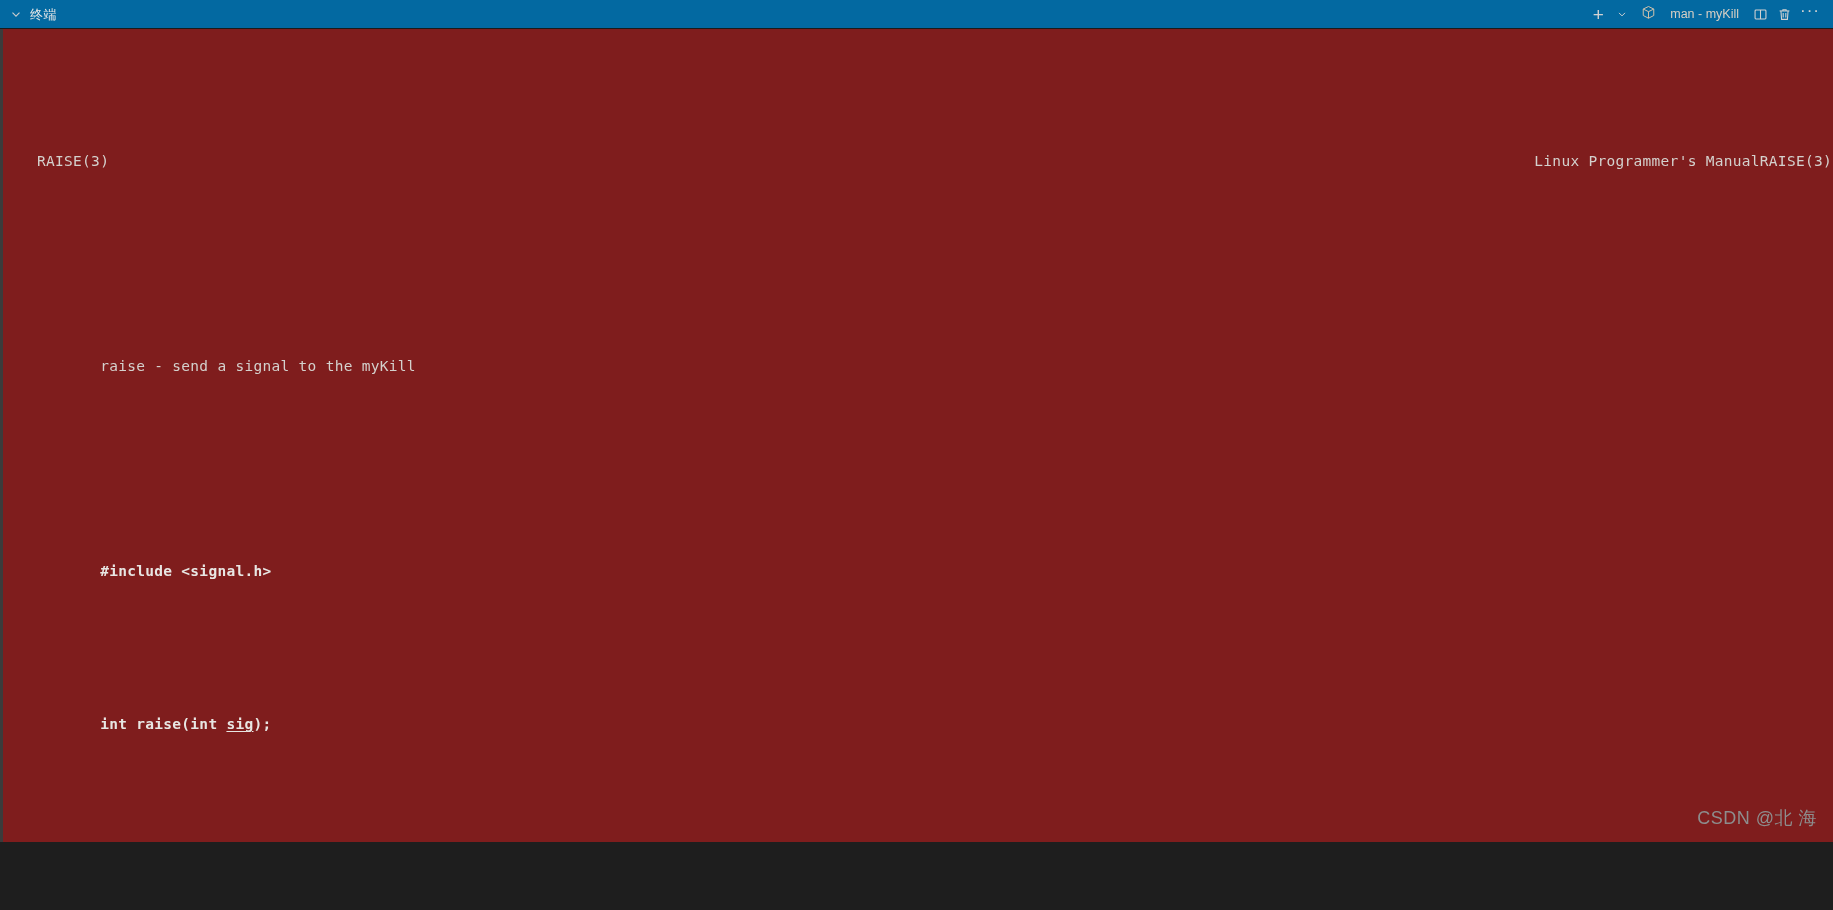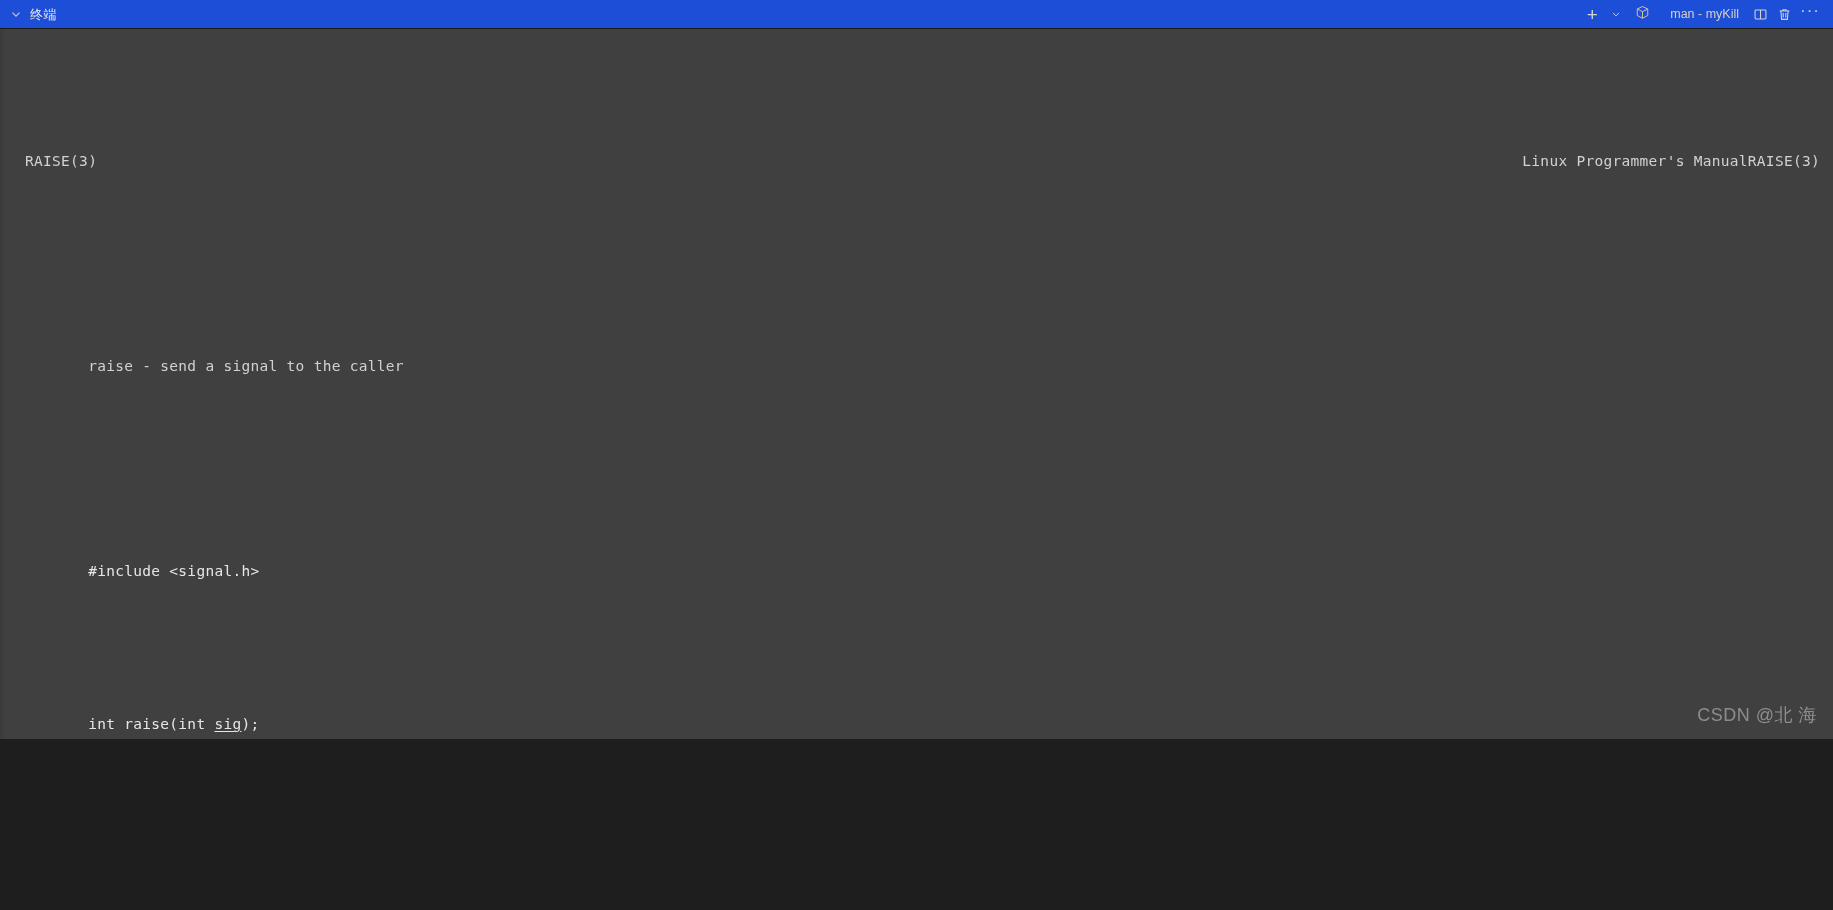--- a/index.html
+++ b/index.html
@@ -7,21 +7,21 @@
     margin: 0; padding: 0;
     width: 1833px; height: 910px;
     overflow: hidden;
     background: #1e1e1e;
     font-family: "DejaVu Sans Mono", monospace;
   }
 
   
   #titlebar {
     height: 29px;
-    background: #1d4ed8;
+    background: #0369a1;
     display: flex;
     align-items: center;
     justify-content: space-between;
     padding: 0 10px 0 8px;
     border-bottom: 1px solid #1b1b1b;
     user-select: none;
   }
   #titlebar-left {
     display: flex;
     align-items: center;
@@ -55,21 +55,21 @@
     justify-content: center;
     border-radius: 3px;
     color: #d2d2d2;
     padding: 0 3px;
   }
   .tb-plus { font-size: 19px; line-height: 1; font-family: "Liberation Sans", sans-serif; font-weight: 300; }
   .tb-split-chevron { width: 16px; }
   .terminal-tab {
     display: flex;
     align-items: center;
-    gap: 20px;
+    gap: 14px;
     padding: 0 8px 0 6px;
     height: 22px;
     border-radius: 3px;
   }
   .tab-label {
     font-family: "Liberation Sans", sans-serif;
     font-size: 12.5px;
     color: #d8cfc4;
     white-space: nowrap;
   }
@@ -78,39 +78,39 @@
     line-height: 10px;
     letter-spacing: 1px;
     font-family: "Liberation Sans", sans-serif;
     color: #d2d2d2;
     padding-bottom: 6px;
   }
 
   
   #terminal {
     position: relative;
-    height: 710px;
-    background: #404040;
+    height: 813px;
+    background: #7f1d1d;
     border-left: 3px solid #3b3b3b;
-    padding: 18px 0 0 0;
+    padding: 18px 0 0 12px;
     overflow: hidden;
   }
   #man-page {
     font-family: "DejaVu Sans Mono", monospace;
     font-size: 14.5px;
     line-height: 25.6px;
     color: #d4d1cd;
     white-space: pre;
     padding-left: 22px;
     letter-spacing: 0.02em;
   }
   .man-line { white-space: pre; height: 25.6px; }
   .blank { height: 25.6px; }
   .hdr { font-weight: bold; color: #e4e4e4; }
-  b.mb { font-weight: normal; color: #e8e6e3; margin-top: 36px; }
+  b.mb { font-weight: bold; color: #e8e6e3; margin-top: 36px; }
   u.mu { text-decoration: underline; text-underline-offset: 2px; }
 
   
   .tri {
     display: flex;
     width: 1795px;
     white-space: pre;
   }
   .tri > .l { flex: 0 0 auto; }
   .tri > .c { flex: 1 1 auto; text-align: right; }
@@ -189,21 +189,21 @@
 
     
     <div class="man-line tri">
       <span class="l">RAISE(3)</span>
       <span class="c">Linux Programmer's Manual</span>
       <span class="r">RAISE(3)</span>
     </div>
     <div class="blank"></div>
 
     
-    <div class="man-line">       <span>raise - send a signal to the caller</span></div>
+    <div class="man-line">       <span>raise - send a signal to the myKill</span></div>
     <div class="blank"></div>
 
     
     <div class="man-line">       <b class="mb">#include &lt;signal.h&gt;</b></div>
     <div class="blank"></div>
     <div class="man-line">       <b class="mb"><span>int raise(int </span><u class="mu">sig</u><span>);</span></b></div>
     
 
     
     

